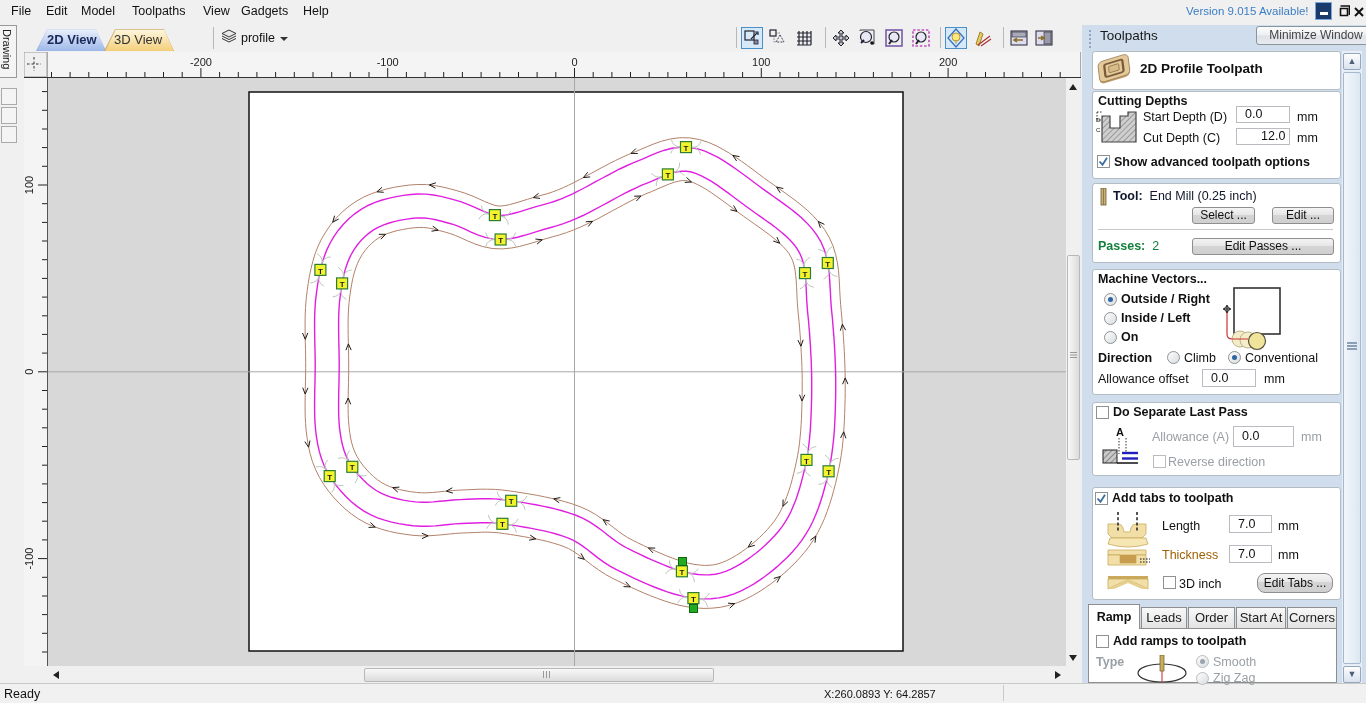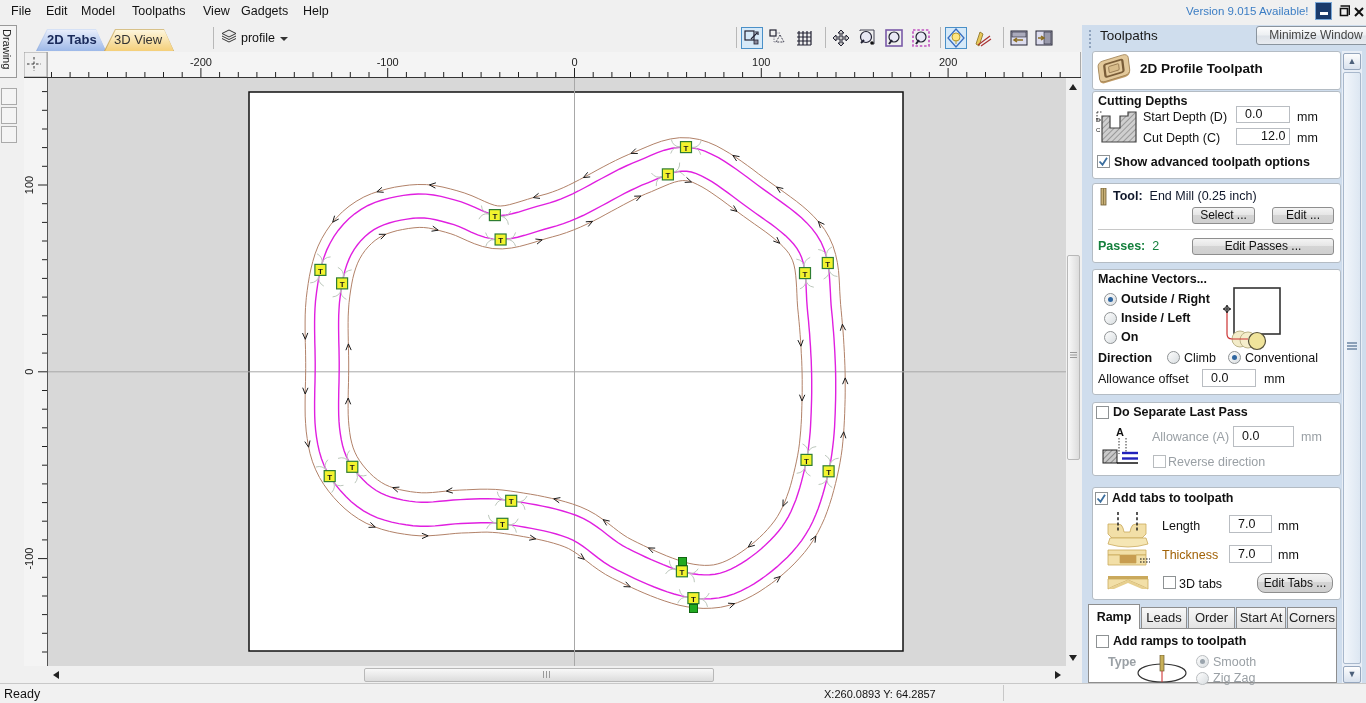--- a/index.html
+++ b/index.html
@@ -25,21 +25,21 @@
       </svg></div>
   <div class="abs" style="left:1353px;top:4px;width:12px;height:12px;">
    <svg width="12" height="12" viewBox="0 0 12 12">
         <path d="M2 2l8 8M10 2l-8 8" stroke="#111" stroke-width="2"></path>
       </svg></div>
 </div>
 
 <div class="abs" style="left:0;top:25px;width:1366px;height:27px;background:#f0f0f0;"></div>
 <div class="abs" style="left:36px;top:29px;width:70px;height:22px;background:linear-gradient(#d7e2f6,#93afe0);clip-path:polygon(11px 0px, 60px 0px, 70px 22px, 0px 22px);"></div>
 <div class="abs" style="left:37.2px;top:30px;width:67.6px;height:21px;background:linear-gradient(#e8eefb,#9db8e8);clip-path:polygon(10.5px 0px, 59px 0px, 68.6px 21px, 0px 21px);"></div>
-<div class="abs" style="left:47px;top:32px;font-size:13px;font-weight:bold;color:#1a2a5a;">2D Tabs</div>
+<div class="abs" style="left:47px;top:32px;font-size:13px;font-weight:bold;color:#1a2a5a;">2D View</div>
 <div class="abs" style="left:104px;top:29px;width:70px;height:22px;background:linear-gradient(#d8c28a,#caa85a);clip-path:polygon(11px 0px, 60px 0px, 70px 22px, 0px 22px);"></div>
 <div class="abs" style="left:105.2px;top:30px;width:67.6px;height:21px;background:linear-gradient(#fdf6dd,#f4cf79);clip-path:polygon(10.5px 0px, 59px 0px, 68.6px 21px, 0px 21px);"></div>
 <div class="abs" style="left:114px;top:32px;font-size:13px;color:#333;">3D View</div>
 <div class="abs" style="left:213px;top:27px;width:1px;height:22px;background:#b8b8b8;"></div>
 <div class="abs" style="left:220px;top:29px;width:18px;height:16px;">
  <svg width="18" height="16" viewBox="0 0 18 16">
       <path d="M9 1l7 3.5L9 8 2 4.5z" fill="#e8e8e8" stroke="#333" stroke-width="1"></path>
       <path d="M2 7l7 3.5L16 7M2 9.5L9 13l7-3.5" fill="none" stroke="#333" stroke-width="1"></path>
     </svg></div>
 <div class="abs" style="left:241px;top:31px;font-size:12.5px;color:#111;">profile</div>
@@ -524,31 +524,31 @@
 <path d="M2 15 l20 -9 20 9 -6 0 -14 -6 -14 6 z" fill="#e7cf8e"></path>
 </g>
 </svg>
 <div style="position:absolute;left:1162px;top:519px;font-size:12.5px;color:#111;">Length</div>
 <div style="position:absolute;left:1229px;top:515px;width:43px;height:18px;background:#fff;border:1px solid #b9bdc2;box-sizing:border-box;font-size:12.5px;color:#111;padding-left:8px;line-height:16px;">7.0</div>
 <div style="position:absolute;left:1278px;top:519px;font-size:12.5px;color:#111;">mm</div>
 <div style="position:absolute;left:1162px;top:548px;font-size:12.5px;color:#a16207;">Thickness</div>
 <div style="position:absolute;left:1229px;top:545px;width:43px;height:18px;background:#fff;border:1px solid #b9bdc2;box-sizing:border-box;font-size:12.5px;color:#111;padding-left:8px;line-height:16px;">7.0</div>
 <div style="position:absolute;left:1278px;top:548px;font-size:12.5px;color:#111;">mm</div>
 <div style="position:absolute;left:1163px;top:576px;width:13px;height:13px;background:#fff;border:1px solid #8e9294;box-sizing:border-box;"></div>
-<div style="position:absolute;left:1179px;top:577px;font-size:12.5px;color:#111;">3D tabs</div>
+<div style="position:absolute;left:1179px;top:577px;font-size:12.5px;color:#111;">3D inch</div>
 <div style="position:absolute;left:1257px;top:573px;width:76px;height:20px;background:linear-gradient(#f4f4f4,#e6e6e6 45%,#d5d5d5 46%,#cfcfcf);border:1px solid #8e8e8e;border-radius:8px;box-sizing:border-box;text-align:center;font-size:12px;color:#111;line-height:18px;">Edit Tabs ...</div>
 <div style="position:absolute;left:1088px;top:604px;width:52px;height:25px;background:#fff;border:1px solid #8e8e8e;border-bottom:none;box-sizing:border-box;text-align:center;font-size:12.5px;font-weight:bold;color:#111;line-height:24px;z-index:3;">Ramp</div>
 <div style="position:absolute;left:1141px;top:607px;width:46px;height:22px;background:linear-gradient(#f8f8f8,#e3e3e3);border:1px solid #8e8e8e;box-sizing:border-box;text-align:center;font-size:13px;color:#222;line-height:20px;z-index:2;">Leads</div>
 <div style="position:absolute;left:1188px;top:607px;width:47px;height:22px;background:linear-gradient(#f8f8f8,#e3e3e3);border:1px solid #8e8e8e;box-sizing:border-box;text-align:center;font-size:13px;color:#222;line-height:20px;z-index:2;">Order</div>
 <div style="position:absolute;left:1236px;top:607px;width:50px;height:22px;background:linear-gradient(#f8f8f8,#e3e3e3);border:1px solid #8e8e8e;box-sizing:border-box;text-align:center;font-size:13px;color:#222;line-height:20px;z-index:2;">Start At</div>
 <div style="position:absolute;left:1287px;top:607px;width:50px;height:22px;background:linear-gradient(#f8f8f8,#e3e3e3);border:1px solid #8e8e8e;box-sizing:border-box;text-align:center;font-size:13px;color:#222;line-height:20px;z-index:2;">Corners</div>
 <div style="position:absolute;left:1088px;top:628px;width:249px;height:55px;background:#fff;border:1px solid #8e8e8e;box-sizing:border-box;z-index:1;"></div>
 <div style="position:absolute;z-index:4;left:1096px;top:635px;width:13px;height:13px;background:#fff;border:1px solid #8e9294;box-sizing:border-box;"></div>
 <div style="position:absolute;z-index:4;left:1113px;top:634px;font-size:12.5px;font-weight:bold;color:#111;">Add ramps to toolpath</div>
-<div style="position:absolute;z-index:4;left:1096px;top:655px;font-size:12.5px;font-weight:bold;color:#9aa0a5;margin-left:12px;">Type</div>
+<div style="position:absolute;z-index:4;left:1096px;top:655px;font-size:12.5px;font-weight:bold;color:#9aa0a5;">Type</div>
 <svg width="100" height="28" viewBox="0 0 100 28" style="position:absolute;z-index:4;left:1110px;top:655px;">
 <ellipse cx="52" cy="18" rx="24" ry="9" fill="none" stroke="#333" stroke-width="1.2"></ellipse>
 <rect x="50" y="0" width="4" height="16" fill="#c8b058" stroke="#6b5a30" stroke-width="0.7"></rect>
 <line x1="52" y1="16" x2="52" y2="27" stroke="#cc2222" stroke-width="1"></line>
 </svg>
 <div style="position:absolute;z-index:4;left:1196px;top:655px;width:13px;height:13px;border-radius:50%;background:linear-gradient(135deg,#fdfdfd,#d9dee1);border:1px solid #b9bdc0;box-sizing:border-box;">
     <div style="position:absolute;z-index:4;left:3px;top:3px;width:5px;height:5px;border-radius:50%;background:#9aa4ad;"></div>
   </div>
 <div style="position:absolute;z-index:4;left:1213px;top:655px;font-size:12.5px;color:#9aa0a5;">Smooth</div>
 <div style="position:absolute;z-index:4;left:1196px;top:672px;width:13px;height:13px;border-radius:50%;background:linear-gradient(135deg,#fdfdfd,#d9dee1);border:1px solid #b9bdc0;box-sizing:border-box;"></div>

